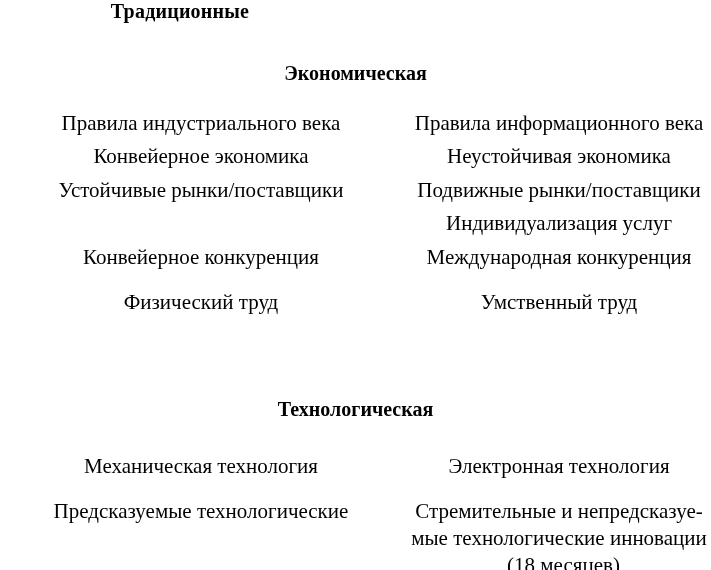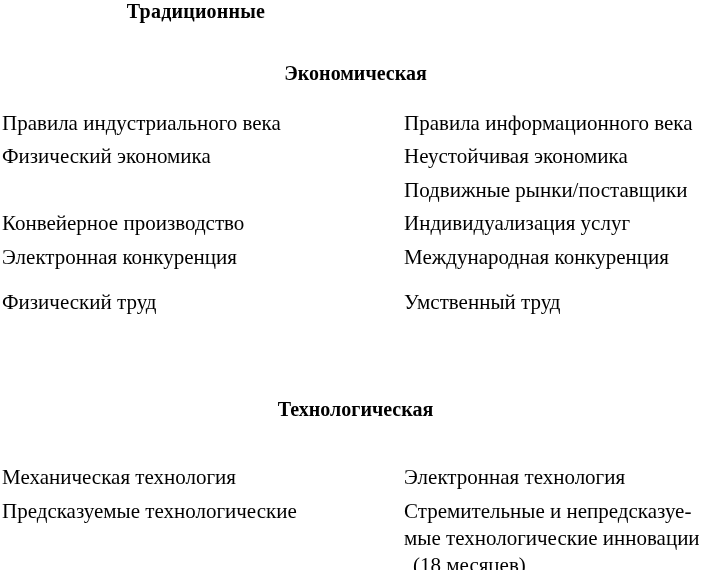--- a/index.html
+++ b/index.html
@@ -14,30 +14,29 @@
     overflow: hidden;
     font-family: "Liberation Serif", "DejaVu Serif", serif;
     color: #000000;
     -webkit-font-smoothing: antialiased;
   }
   .page {
     position: relative;
     width: 711px;
     height: 570px;
   }
-  .abs { position: absolute; }
+  .abs { position: absolute; text-align: center; }
 
   
   .col-header {
     font-weight: bold;
     font-size: 20px;
     line-height: 22px;
     letter-spacing: 0.2px;
     white-space: nowrap;
-    padding-left: 16px;
   }
   #col-head-left  { left: 0;   top: 0; width: 360px; text-align: center; }
   #col-head-right { left: 404px; top: 0; width: 307px; text-align: left; }
   #col-head-right .inner { display: inline-block; width: 205px; text-align: center; }
 
   
   .section-heading {
     font-weight: bold;
     font-size: 20px;
     line-height: 22px;
@@ -60,21 +59,21 @@
 
   
   .econ-r0 { top: 110px; }
   .econ-r1 { top: 143px; }
   .econ-r2 { top: 177px; }
   .econ-r3 { top: 210px; }
   .econ-r4 { top: 244px; }
   .econ-r5 { top: 278px; margin-top: 11px; }
 
   
-  .tech-r0 { top: 464px; }
+  .tech-r0 { top: 453px; }
   .tech-block {
     font-size: 21px;
     line-height: 27px;
     top: 498px;
     white-space: normal;
   }
   .tech-block .line { white-space: nowrap; display: block; }
   .tech-block .line.indent { padding-left: 9px; }
 </style>
 </head>
@@ -83,29 +82,29 @@
 <div class="page">
 
   <div class="abs col-header" id="col-head-left">Традиционные</div>
 
 
   <div class="abs section-heading" id="section-heading-economic">Экономическая</div>
 
   <div class="abs row-text col-left econ-r0">Правила индустриального века</div>
   <div class="abs row-text col-right econ-r0">Правила информационного века</div>
 
-  <div class="abs row-text col-left econ-r1">Физический экономика</div>
+  <div class="abs row-text col-left econ-r1">Конвейерное экономика</div>
   <div class="abs row-text col-right econ-r1">Неустойчивая экономика</div>
 
+  <div class="abs row-text col-left econ-r2">Устойчивые рынки/поставщики</div>
   <div class="abs row-text col-right econ-r2">Подвижные рынки/поставщики</div>
 
-  <div class="abs row-text col-left econ-r3">Конвейерное производство</div>
   <div class="abs row-text col-right econ-r3">Индивидуализация услуг</div>
 
-  <div class="abs row-text col-left econ-r4">Электронная конкуренция</div>
+  <div class="abs row-text col-left econ-r4">Конвейерное конкуренция</div>
   <div class="abs row-text col-right econ-r4">Международная конкуренция</div>
 
   <div class="abs row-text col-left econ-r5">Физический труд</div>
   <div class="abs row-text col-right econ-r5">Умственный труд</div>
 
   <div class="abs section-heading" id="section-heading-technological">Технологическая</div>
 
   <div class="abs row-text col-left tech-r0">Механическая технология</div>
   <div class="abs row-text col-right tech-r0">Электронная технология</div>
 

